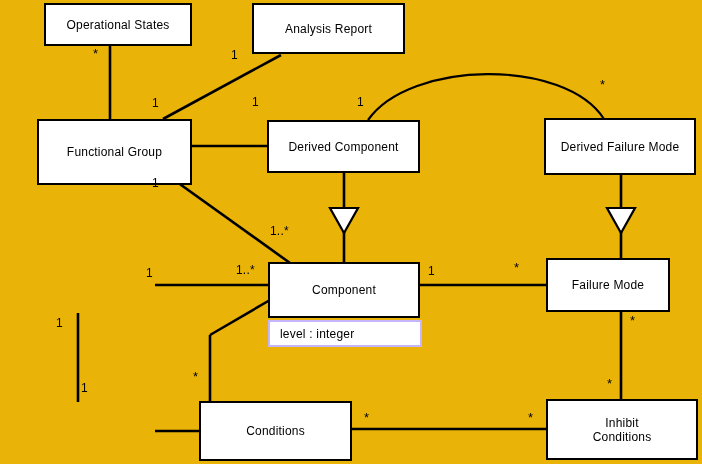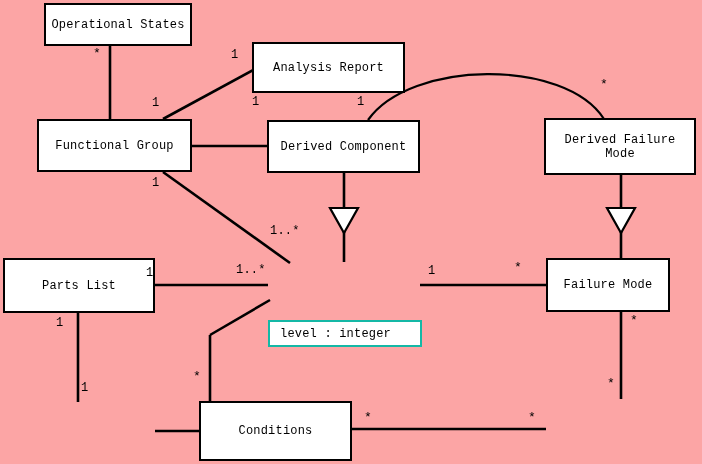--- a/index.html
+++ b/index.html
@@ -5,22 +5,22 @@
 <style>
   html, body {
     margin: 0;
     padding: 0;
     background: #ffffff;
   }
   #canvas {
     position: relative;
     width: 702px;
     height: 464px;
-    background: #fca5a5;
-    font-family: Liberation Mono, monospace;
+    background: #eab308;
+    font-family: Liberation Sans, sans-serif;
     overflow: hidden;
   }
   #edge-layer {
     position: absolute;
     left: 0;
     top: 0;
     width: 702px;
     height: 464px;
   }
   .cls {
@@ -39,21 +39,21 @@
     text-align: center;
     font-size: 12px;
     color: #000000;
     line-height: 14px;
     letter-spacing: 0.2px;
     white-space: pre-line;
   }
   .cls-attrs {
     position: absolute;
     box-sizing: border-box;
-    border: 2px solid #14b8a6;
+    border: 2px solid #c4b5fd;
     background: #ffffff;
     z-index: 5;
   }
   .attr-text {
     position: absolute;
     left: 10px;
     top: 50%;
     transform: translateY(-50%);
     font-size: 12px;
     color: #000000;
@@ -108,50 +108,54 @@
 
     <line x1="352" y1="429" x2="546" y2="429" stroke="#000" stroke-width="2.6"></line>
 
     <line x1="621" y1="312" x2="621" y2="399" stroke="#000" stroke-width="2.6"></line>
   </svg>
 
   <div class="cls" id="box-0" style="left: 44px; top: 3px; width: 148px; height: 43px;">
     <div class="cls-name">Operational States</div>
   </div>
 
-  <div class="cls" id="box-1" style="left: 252px; top: 3px; width: 153px; height: 51px; margin-top: 39px;">
+  <div class="cls" id="box-1" style="left: 252px; top: 3px; width: 153px; height: 51px;">
     <div class="cls-name">Analysis Report</div>
   </div>
 
-  <div class="cls" id="box-2" style="left: 37px; top: 119px; width: 155px; height: 53px;">
+  <div class="cls" id="box-2" style="left: 37px; top: 119px; width: 155px; height: 66px;">
     <div class="cls-name">Functional Group</div>
   </div>
 
   <div class="cls" id="box-3" style="left: 267px; top: 120px; width: 153px; height: 53px; padding-left: 24px;">
     <div class="cls-name">Derived Component</div>
   </div>
 
   <div class="cls" id="box-4" style="left: 544px; top: 118px; width: 152px; height: 57px;">
     <div class="cls-name">Derived Failure Mode</div>
   </div>
 
-  <div class="cls" id="box-5" style="left: 3px; top: 258px; width: 152px; height: 55px;">
-    <div class="cls-name">Parts List</div>
+
+  <div class="cls" id="box-6" style="left: 268px; top: 262px; width: 152px; height: 56px;">
+    <div class="cls-name">Component</div>
   </div>
-
 
   <div class="cls" id="box-7" style="left: 546px; top: 258px; width: 124px; height: 54px;">
     <div class="cls-name">Failure Mode</div>
   </div>
 
 
   <div class="cls" id="box-9" style="left: 199px; top: 401px; width: 153px; height: 60px;">
     <div class="cls-name">Conditions</div>
   </div>
 
+  <div class="cls" id="box-10" style="left: 546px; top: 399px; width: 152px; height: 61px;">
+    <div class="cls-name">Inhibit
+Conditions</div>
+  </div>
 
   <div class="cls-attrs" id="attrs-0" style="left: 268px; top: 320px; width: 154px; height: 27px;">
     <div class="attr-text">level : integer</div>
   </div>
 
   <div id="mult-layer">
       <div class="mult mult-star" style="left: 93px; top: 49px;">*</div>
       <div class="mult" style="left: 231px; top: 48px;">1</div>
       <div class="mult" style="left: 152px; top: 96px;">1</div>
       <div class="mult" style="left: 252px; top: 95px;">1</div>

